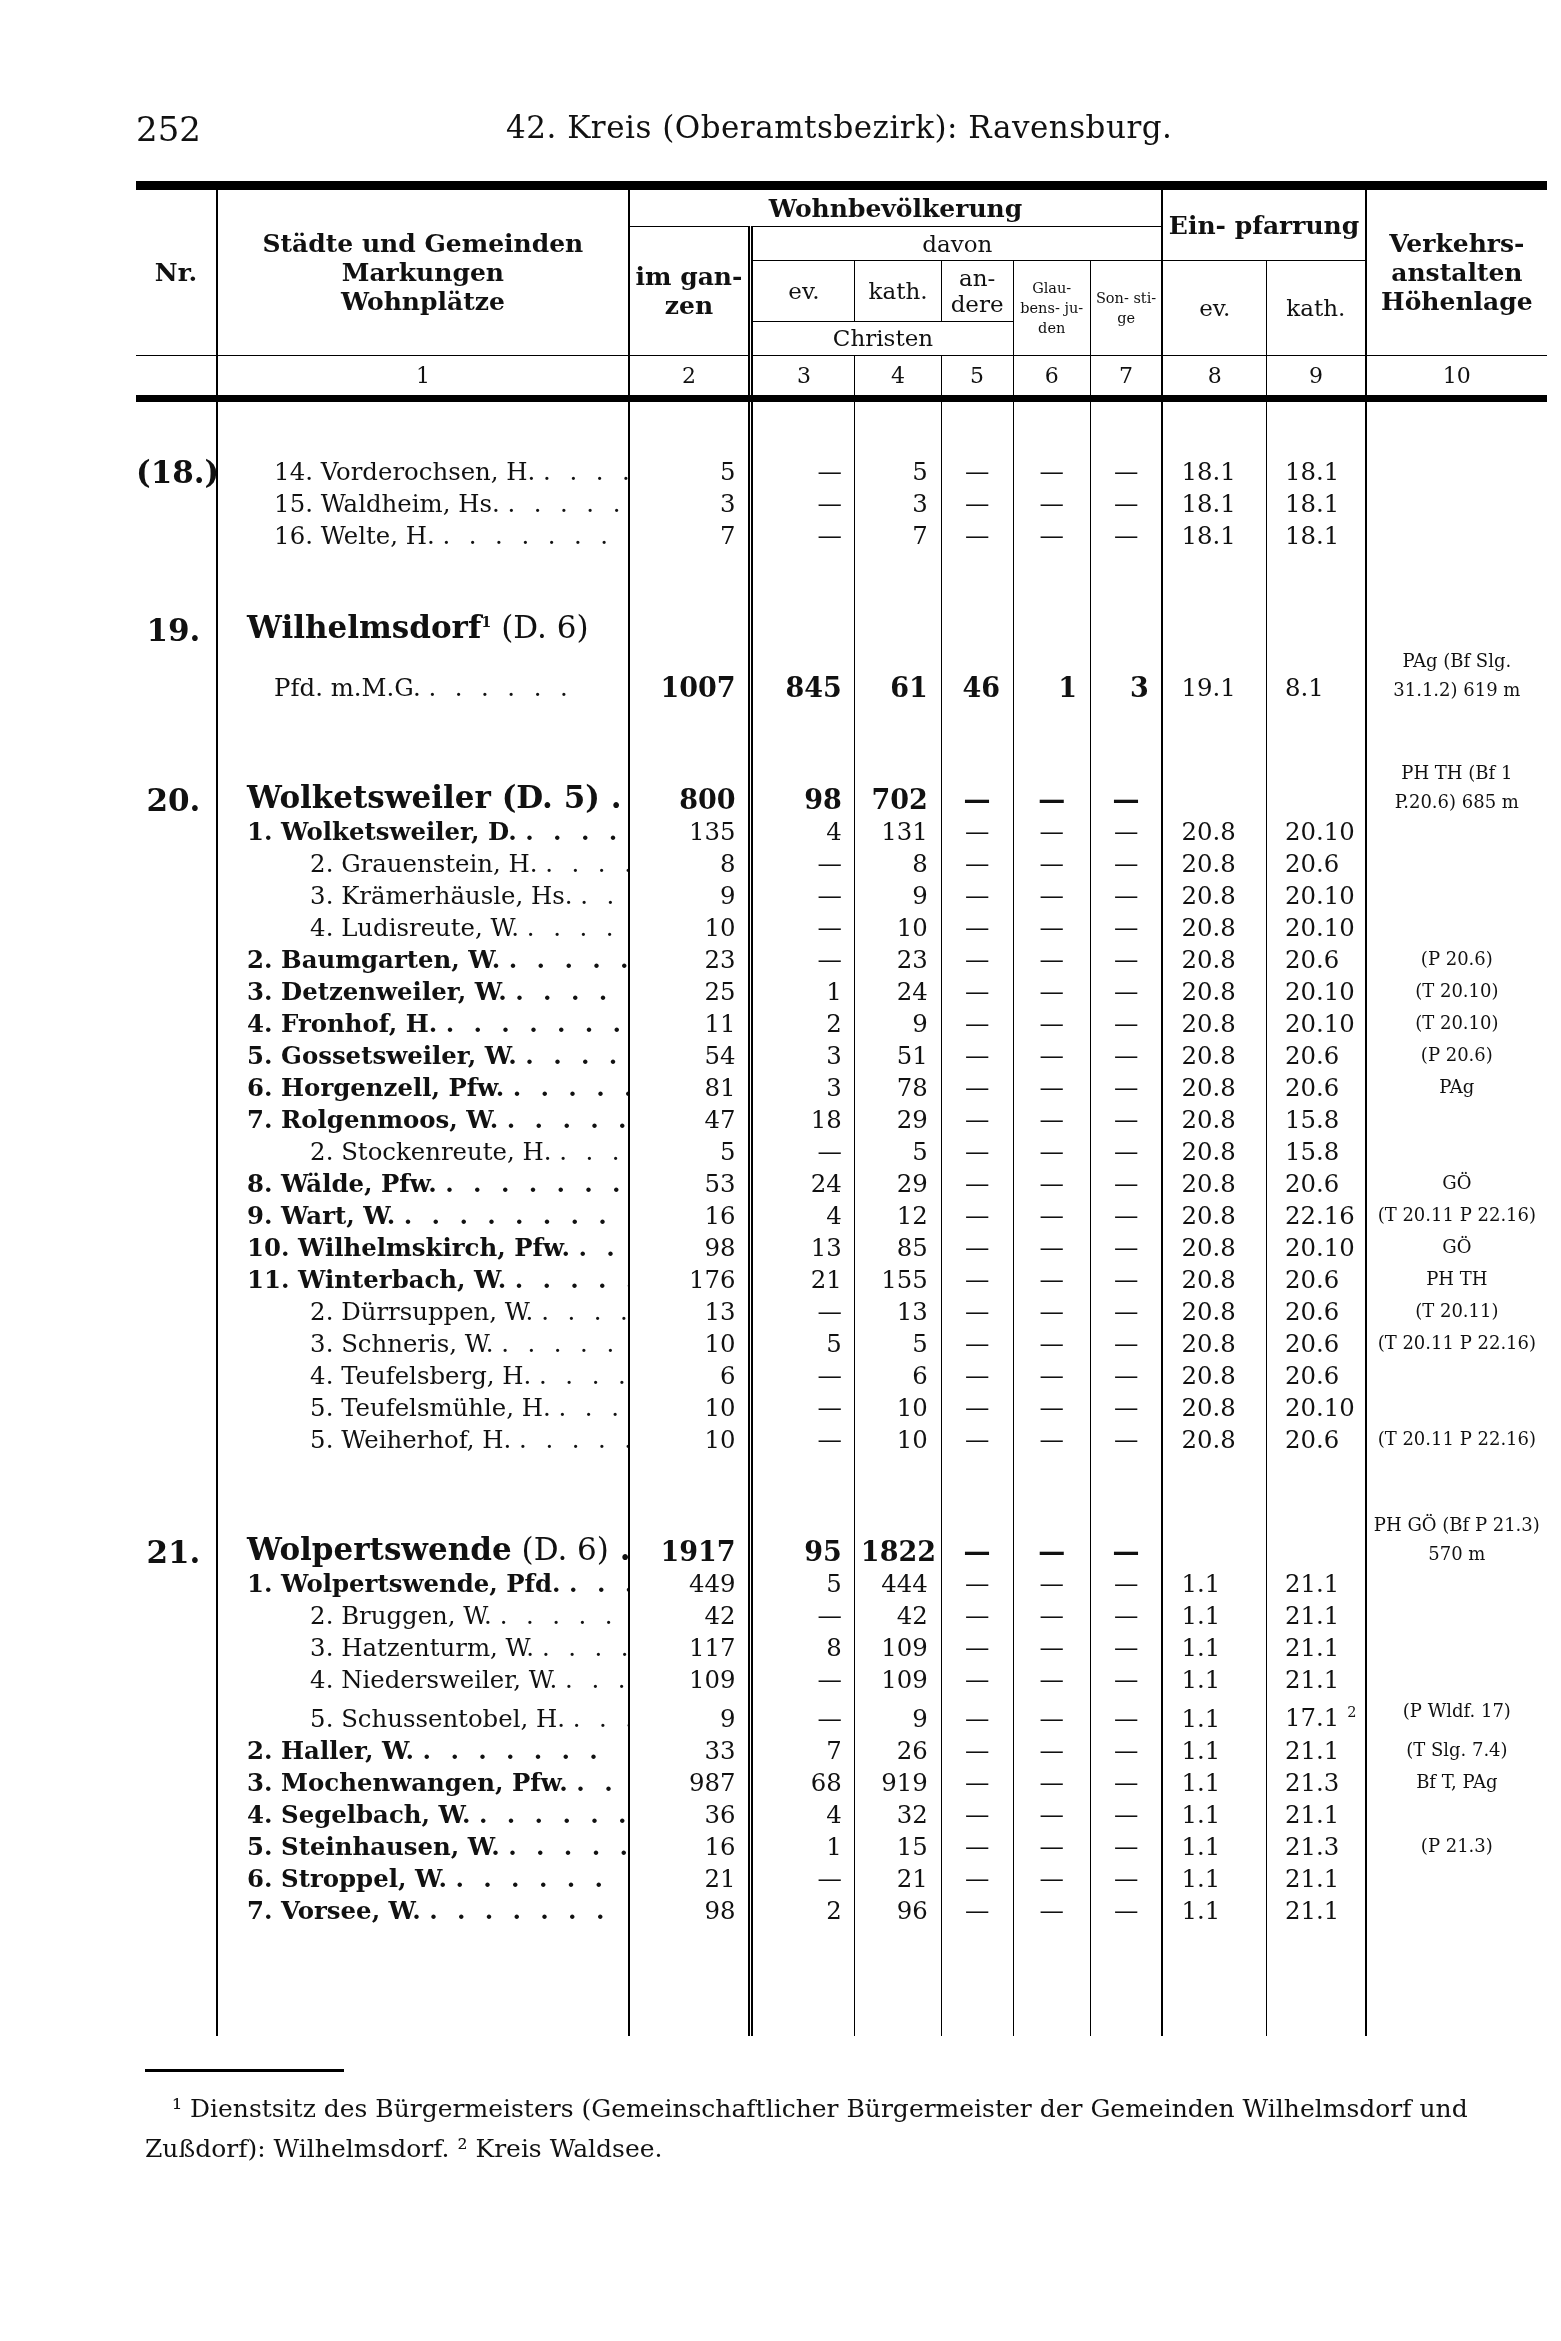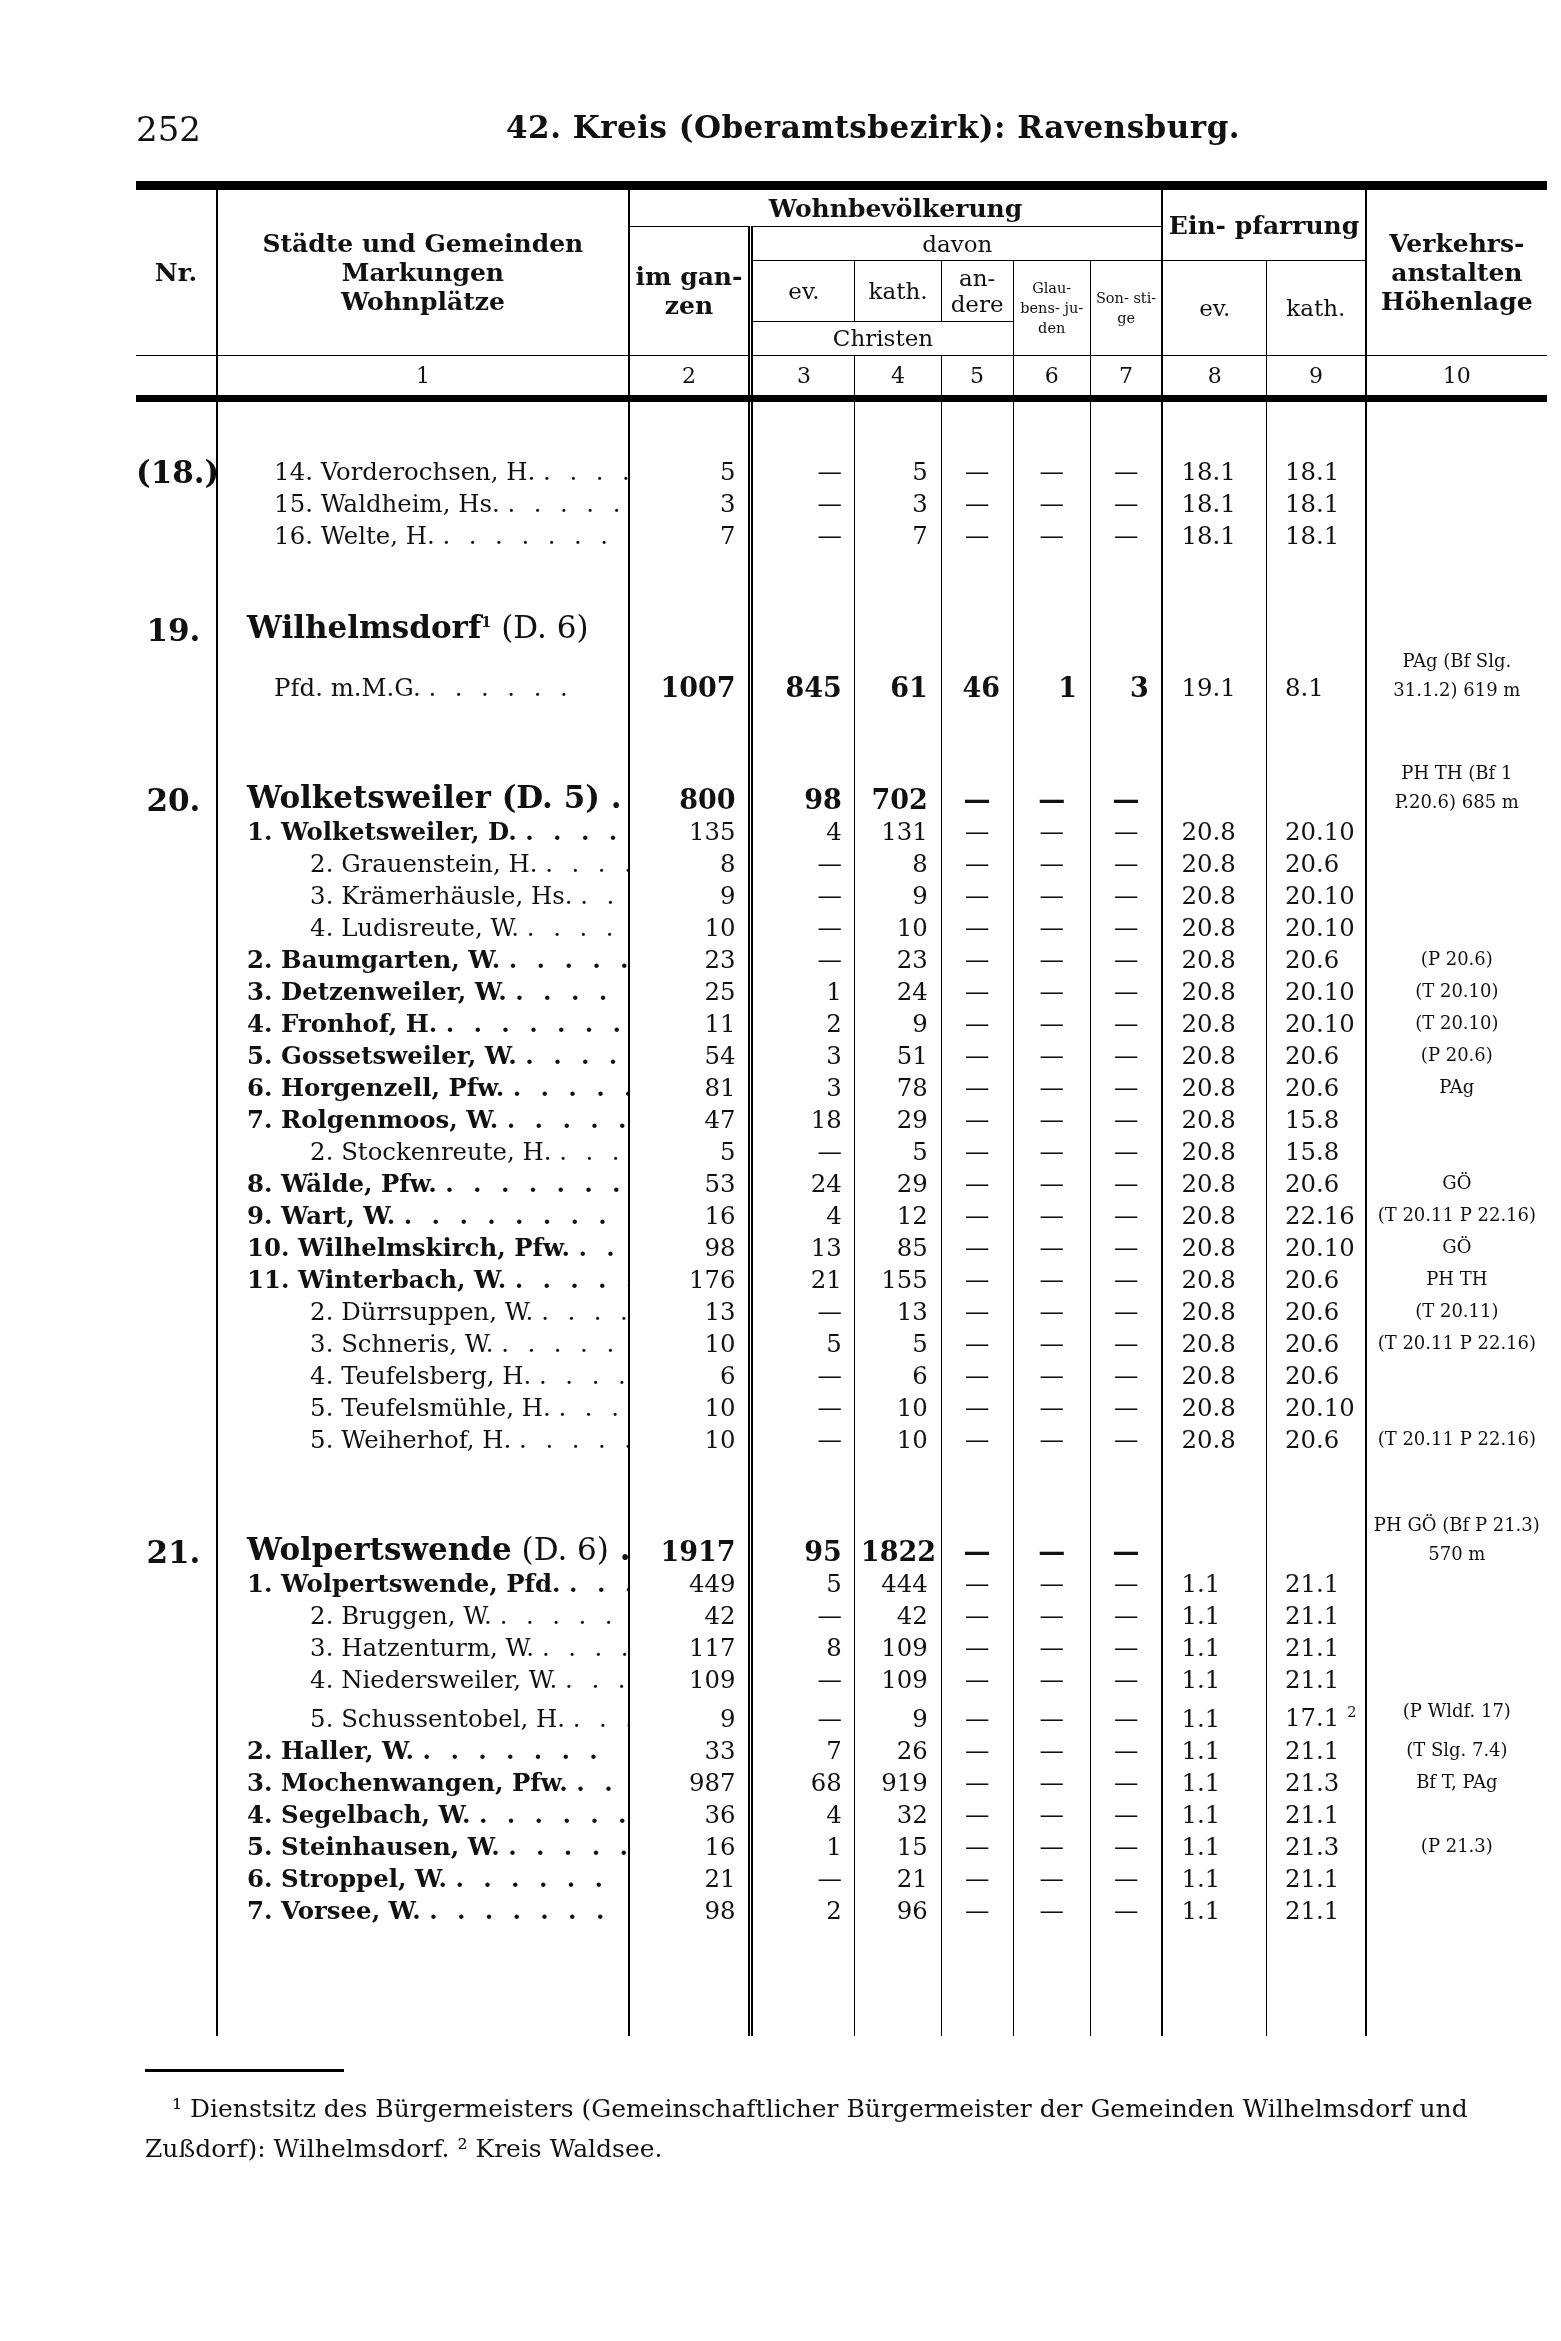--- a/index.html
+++ b/index.html
@@ -1,21 +1,21 @@
 <!DOCTYPE html>
 <html style="font-size:14.5px"><head>
 <meta charset="utf-8">
 <style>
   html, body { margin: 0; padding: 0; background: #ffffff; }
   body {
     width: 1562px; height: 2342px; position: relative; overflow: hidden;
     font-family: "DejaVu Serif", "Liberation Serif", serif; color: #111;
   }
   .page-num { position: absolute; left: 136px; top: 109px; font-size: 34px; }
-  .running-head { position: absolute; left: 506px; top: 109px; font-size: 31px; font-weight: bold; letter-spacing: 0.5px; }
+  .running-head { position: absolute; left: 506px; top: 109px; font-size: 31px; font-weight: normal; letter-spacing: 0.5px; }
   .table-wrap { position: absolute; left: 136px; top: 181px; width: 1411px; }
   table { border-collapse: collapse; width: 100%; table-layout: fixed; }
   col.c-nr { width: 81px; } col.c-name { width: 411px; } col.c-tot { width: 122px; }
   col.c-ev { width: 104px; } col.c-kath { width: 86px; } col.c-and { width: 72px; }
   col.c-jud { width: 77px; } col.c-son { width: 72px; } col.c-pev { width: 104px; }
   col.c-pkath { width: 99px; } col.c-verk { width: 181px; }
   thead th { font-weight: bold; text-align: center; vertical-align: middle; padding: 3.6px; font-size: 25px; }
   thead th.small { font-size: 23px; font-weight: normal; }
   thead th.xsmall { font-size: 14.5px; font-weight: normal; line-height: 1.4; }
   thead tr.colnums th { font-size: 22px; font-weight: normal; border-top: 1.8px solid #000; padding: 7.2px 0; }

